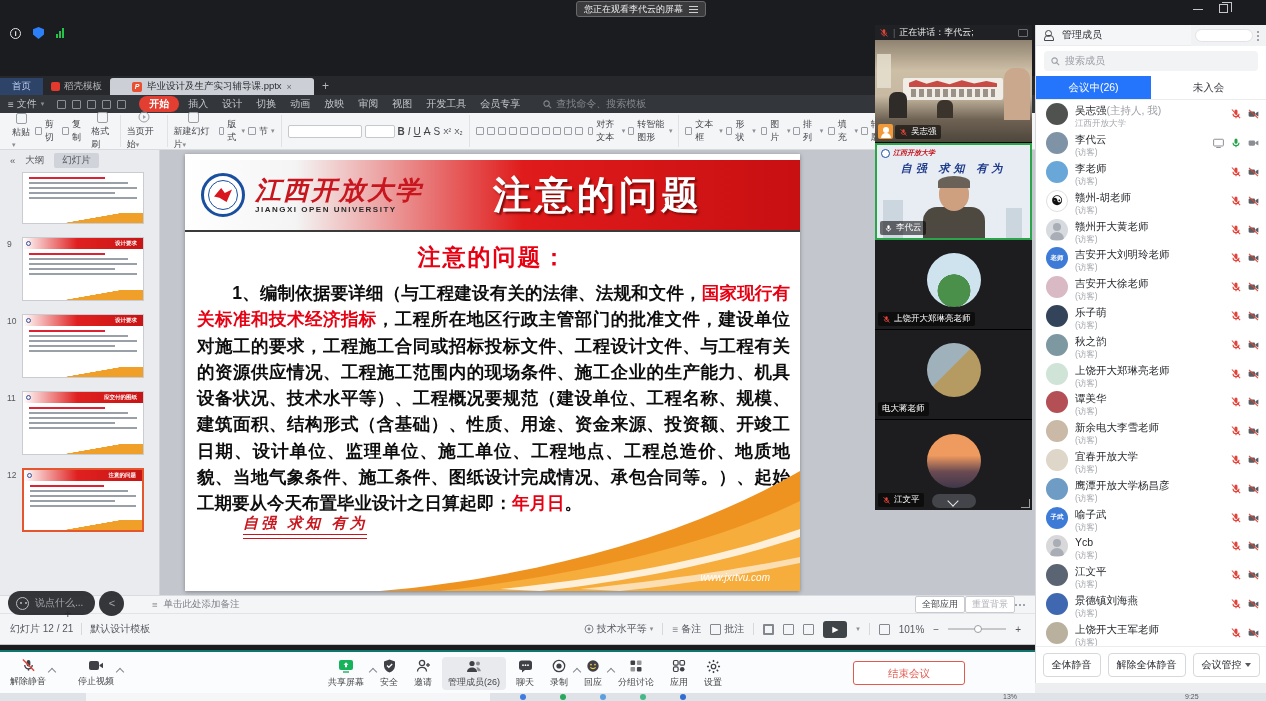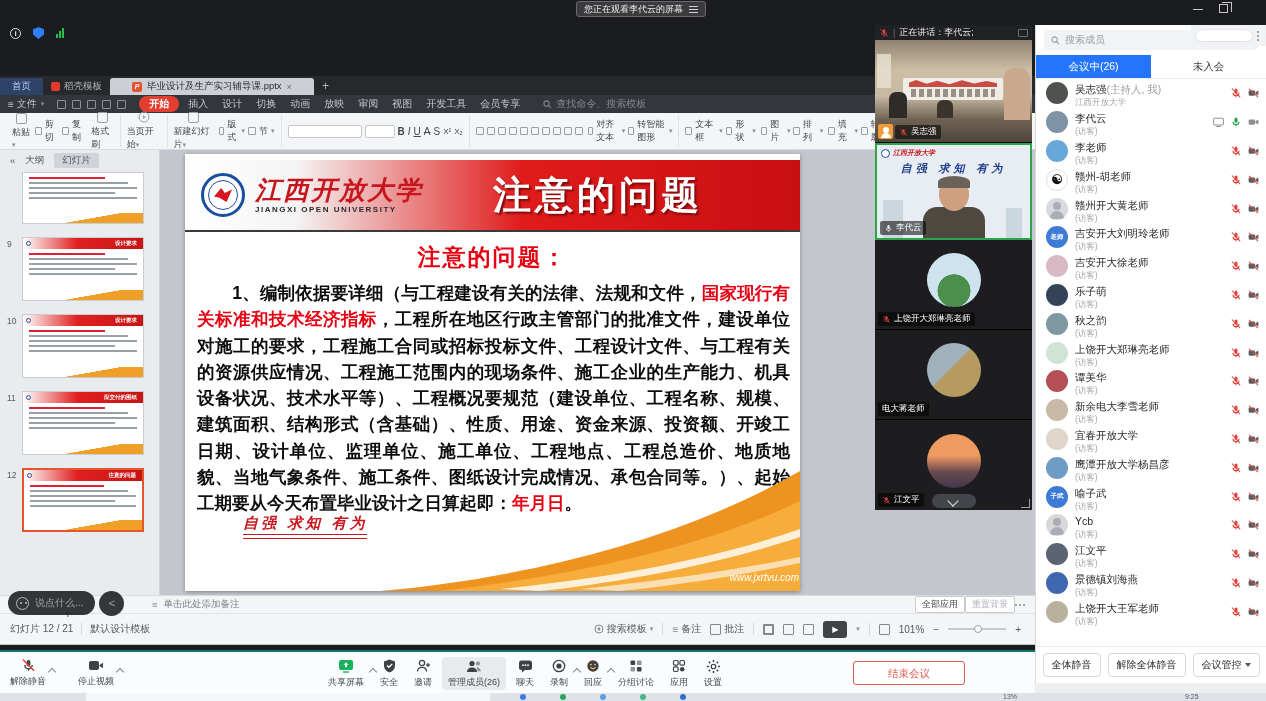--- a/index.html
+++ b/index.html
@@ -87,21 +87,21 @@
   .uni-text { margin-left:10px; }
   .uni-cn { font-family:"DejaVu Serif", serif; font-style:italic; font-weight:bold; color:#c8161e; font-size:26px; letter-spacing:2px; line-height:26px; }
   .uni-en { font-size:8px; font-weight:bold; color:#2a2a2a; letter-spacing:1.5px; margin-top:2px; }
   .banner-title { color:#fff; font-size:38px; font-weight:bold; margin-left:70px; text-shadow:2px 2px 2px #7e0a0a; letter-spacing:4px; }
   .slide-heading { position:absolute; top:88px; width:100%; text-align:center; color:#e60012; font-size:23px; font-weight:bold; letter-spacing:2px; }
   .slide-body { position:absolute; top:126px; left:12px; right:10px; font-size:17.5px; font-weight:bold; color:#0d0d0d; line-height:1.5; text-align:justify; }
   .slide-body .red { color:#e60012; }
   .slide-motto { position:absolute; left:58px; bottom:52px; color:#c8161e; font-size:15px; font-weight:bold; font-style:italic; border-bottom:1px solid #c8161e; padding-bottom:3px; letter-spacing:3px; font-family:"DejaVu Serif", serif; }
   .slide-motto::after{ content:""; display:block; margin-top:1px; height:1px; background:#c8161e; }
   .swoosh { position:absolute; right:0; bottom:0; width:420px; height:150px; }
-  .slide-url { position:absolute; right:1px; bottom:8px; color:#fff; font-size:10px; font-style:italic; z-index:3;margin-top:44px; }
+  .slide-url { position:absolute; right:30px; bottom:8px; color:#fff; font-size:10px; font-style:italic; z-index:3;margin-top:44px; }
   .vscroll { position:absolute; right:4px; top:8px; width:5px; height:120px; background:#9ea3aa; border-radius:3px; }
 
   
   .notesbar { height:18px; background:#f4f5f7; border-top:1px solid #dadbde; display:flex; align-items:center; font-size:9.5px; color:#7c7f85; padding-left:152px; gap:6px; }
   .notes-right { margin-left:auto; display:flex; gap:0; align-items:center; margin-right:10px; }
   .nbtn { border:1px solid #c9cbd0; background:#fff; border-radius:2px; padding:1px 6px; font-size:9px; color:#45474b; }
   .nbtn.dis { color:#b3b5ba; }
   .dots3 { display:flex; gap:2px; } .dots3 i{ width:2px;height:2px;border-radius:50%;background:#85888e; }
   .statusbar { height:31px; background:#f4f5f7; border-top:1px solid #e2e3e6; display:flex; align-items:center; font-size:10px; color:#55585e; padding:0 10px; }
   .status-right { margin-left:auto; display:flex; align-items:center; gap:9px; margin-right:4px; }
@@ -591,21 +591,21 @@
     <div class="statusbar">
       <span>幻灯片 12 / 21</span>
       <span class="vsep" style="margin:0 8px;"></span>
       <span>默认设计模板</span>
       <span class="status-right">
         <span style="display:flex;align-items:center;gap:3px;">
             <svg width="10" height="10" viewBox="0 0 10 10">
               <circle cx="5" cy="5" r="4" fill="none" stroke="#85888e"></circle>
               <circle cx="5" cy="5" r="1.4" fill="#85888e"></circle>
             </svg>
-            <span>搜索模板</span>
+            <span>技术水平等</span>
             <span class="caret">▾</span>
           </span>
         <span class="vsep"></span>
         <span style="display:flex;align-items:center;gap:3px;">
             <span style="color:#85888e;">≡</span>
             <span>备注</span>
           </span>
         <span style="display:flex;align-items:center;gap:3px;">
             <i class="viewic"></i>
             <span>批注</span>
@@ -715,20 +715,26 @@
             <line x1="2.5" y1="2" x2="13.5" y2="13.5" stroke="#e0443a" stroke-width="1.4"></line>
           </svg>
         <span>江文平</span>
       </div>
       <div class="vchevron"></div>
       <div class="vresize"></div>
     </div>
   </div>
 
   <div class="panel">
+    <div class="p-header">
+      <span class="ppl-ic"></span>
+      <span>管理成员</span>
+      <span class="popout"></span>
+      <span class="x">×</span>
+    </div>
     <div class="p-hextra">
       <span class="pill"></span>
       <span class="vdots">
           <i></i>
           <i></i>
           <i></i>
         </span>
     </div>
     <div class="p-search">
       <div class="box">

